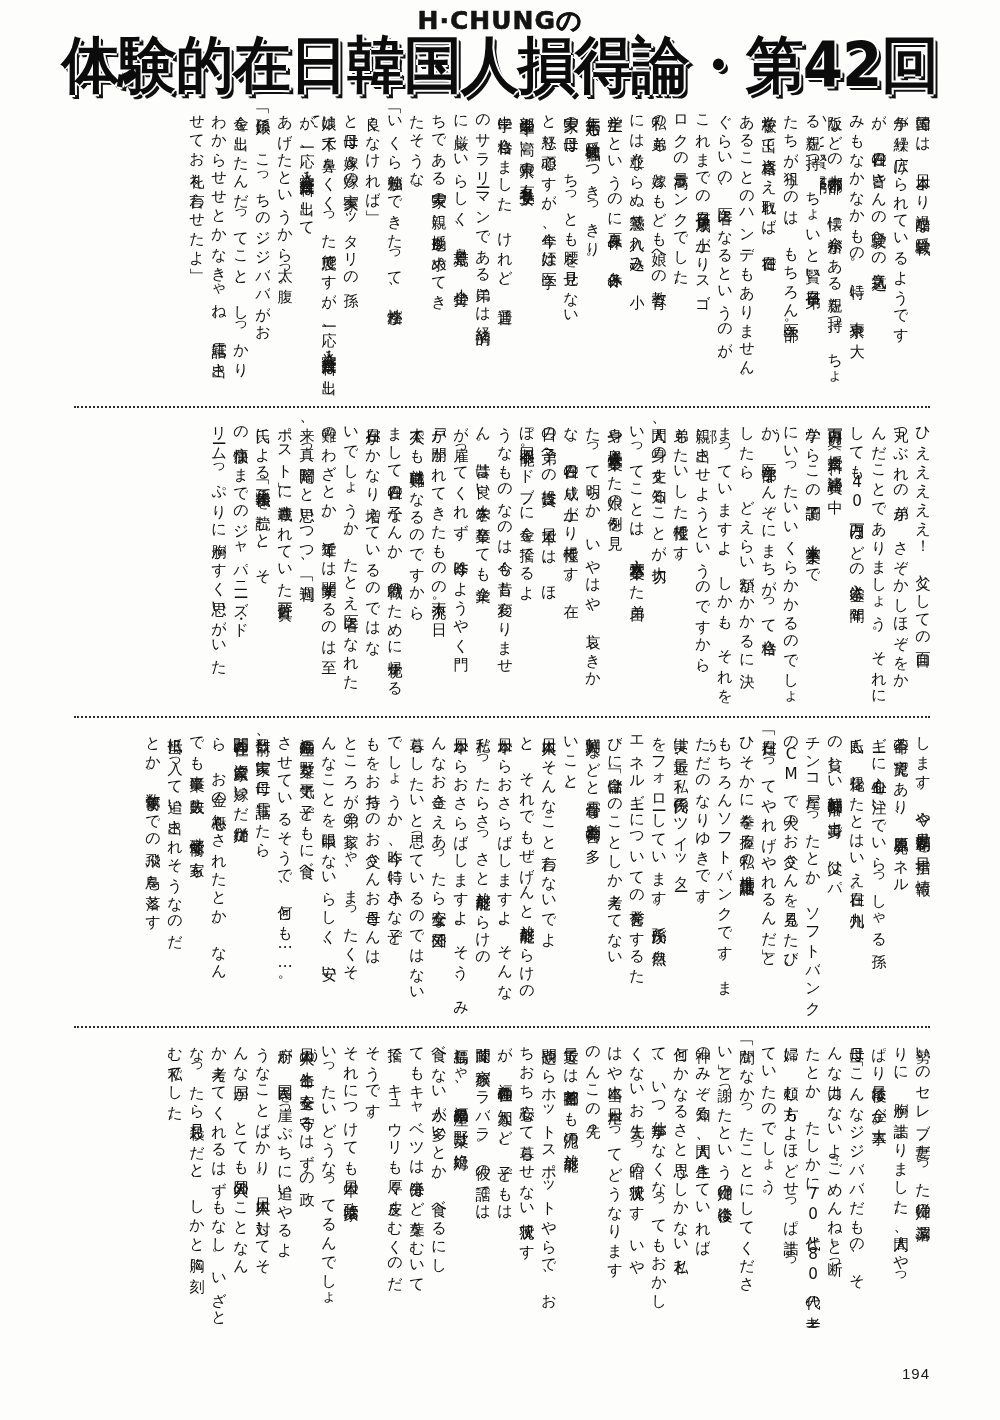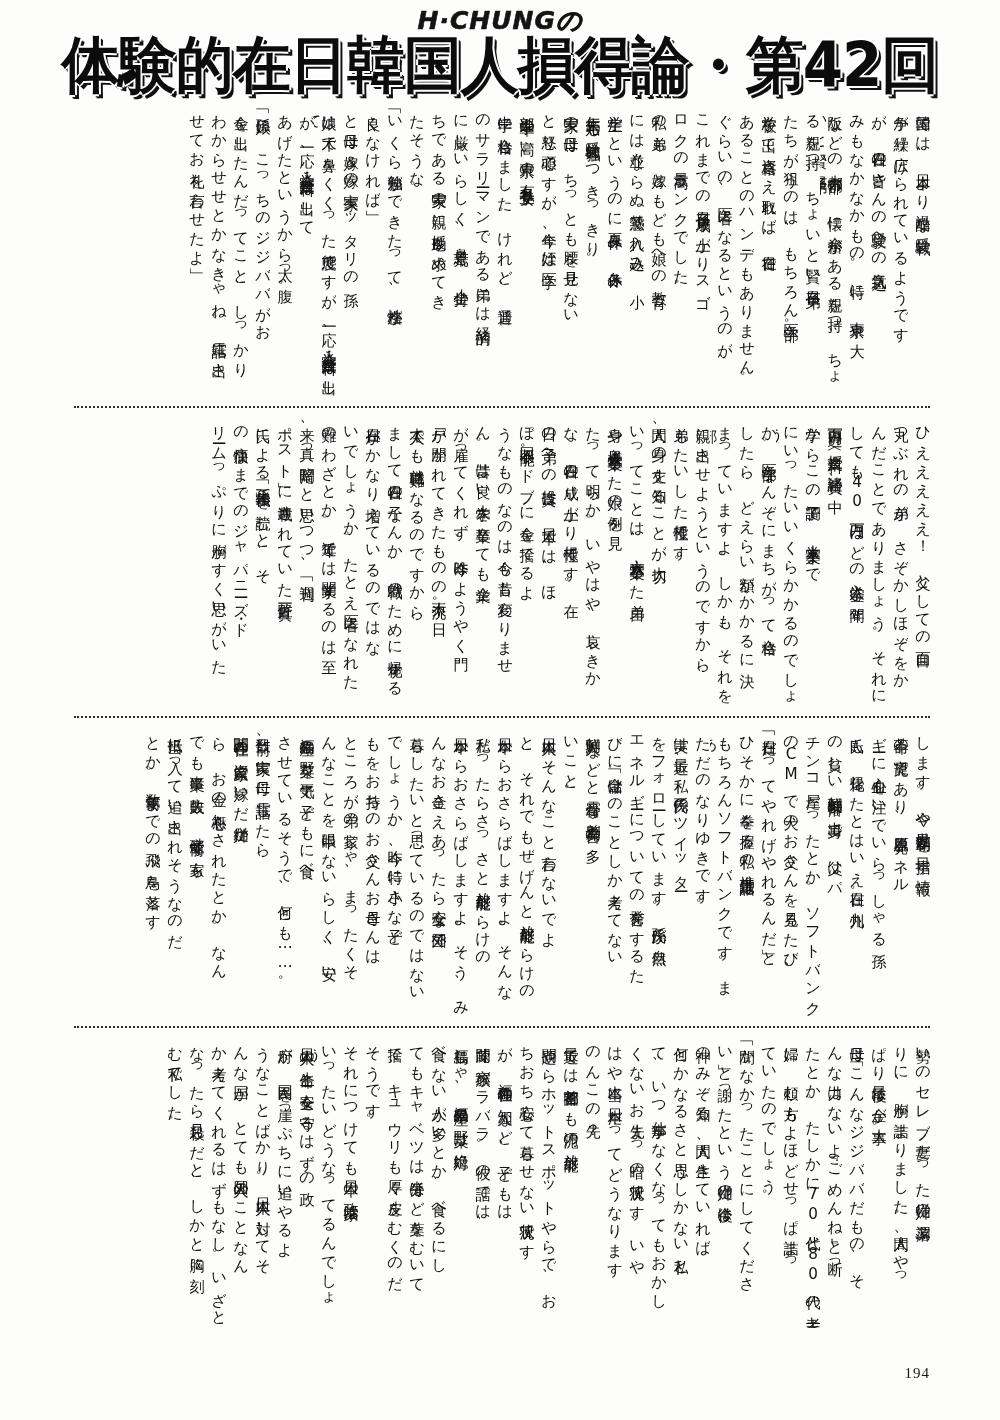--- a/index.html
+++ b/index.html
@@ -28,21 +28,20 @@
   }
   .title-kicker {
     font-family: "DejaVu Sans", sans-serif;
     font-weight: bold;
     font-size: 25px;
     letter-spacing: 1px;
     color: #141414;
     -webkit-text-stroke: 0.6px #141414;
     line-height: 1;
     margin-bottom: 2px;
-    font-style: italic;
   }
   .title-main {
     font-family: "DejaVu Sans", "Liberation Sans", sans-serif;
     font-weight: bold;
     font-size: 58px;
     line-height: 1.04;
     color: #0c0c0c;
     letter-spacing: -1px;
     text-shadow:
        2px 0 0 #fff, -2px 0 0 #fff, 0 2px 0 #fff, 0 -2px 0 #fff,
@@ -93,21 +92,21 @@
     text-align: left;
     white-space: pre-wrap;
     overflow: hidden;
   }
 
   
   .folio {
     position: absolute;
     right: 70px;
     bottom: 38px;
-    font-family: Liberation Serif, serif;
+    font-family: Liberation Sans, sans-serif;
     font-size: 15px;
     color: #1a1a1a;
     letter-spacing: 1px;
   }
 </style>
 </head>
 <body>
 
 <div class="page">
 

